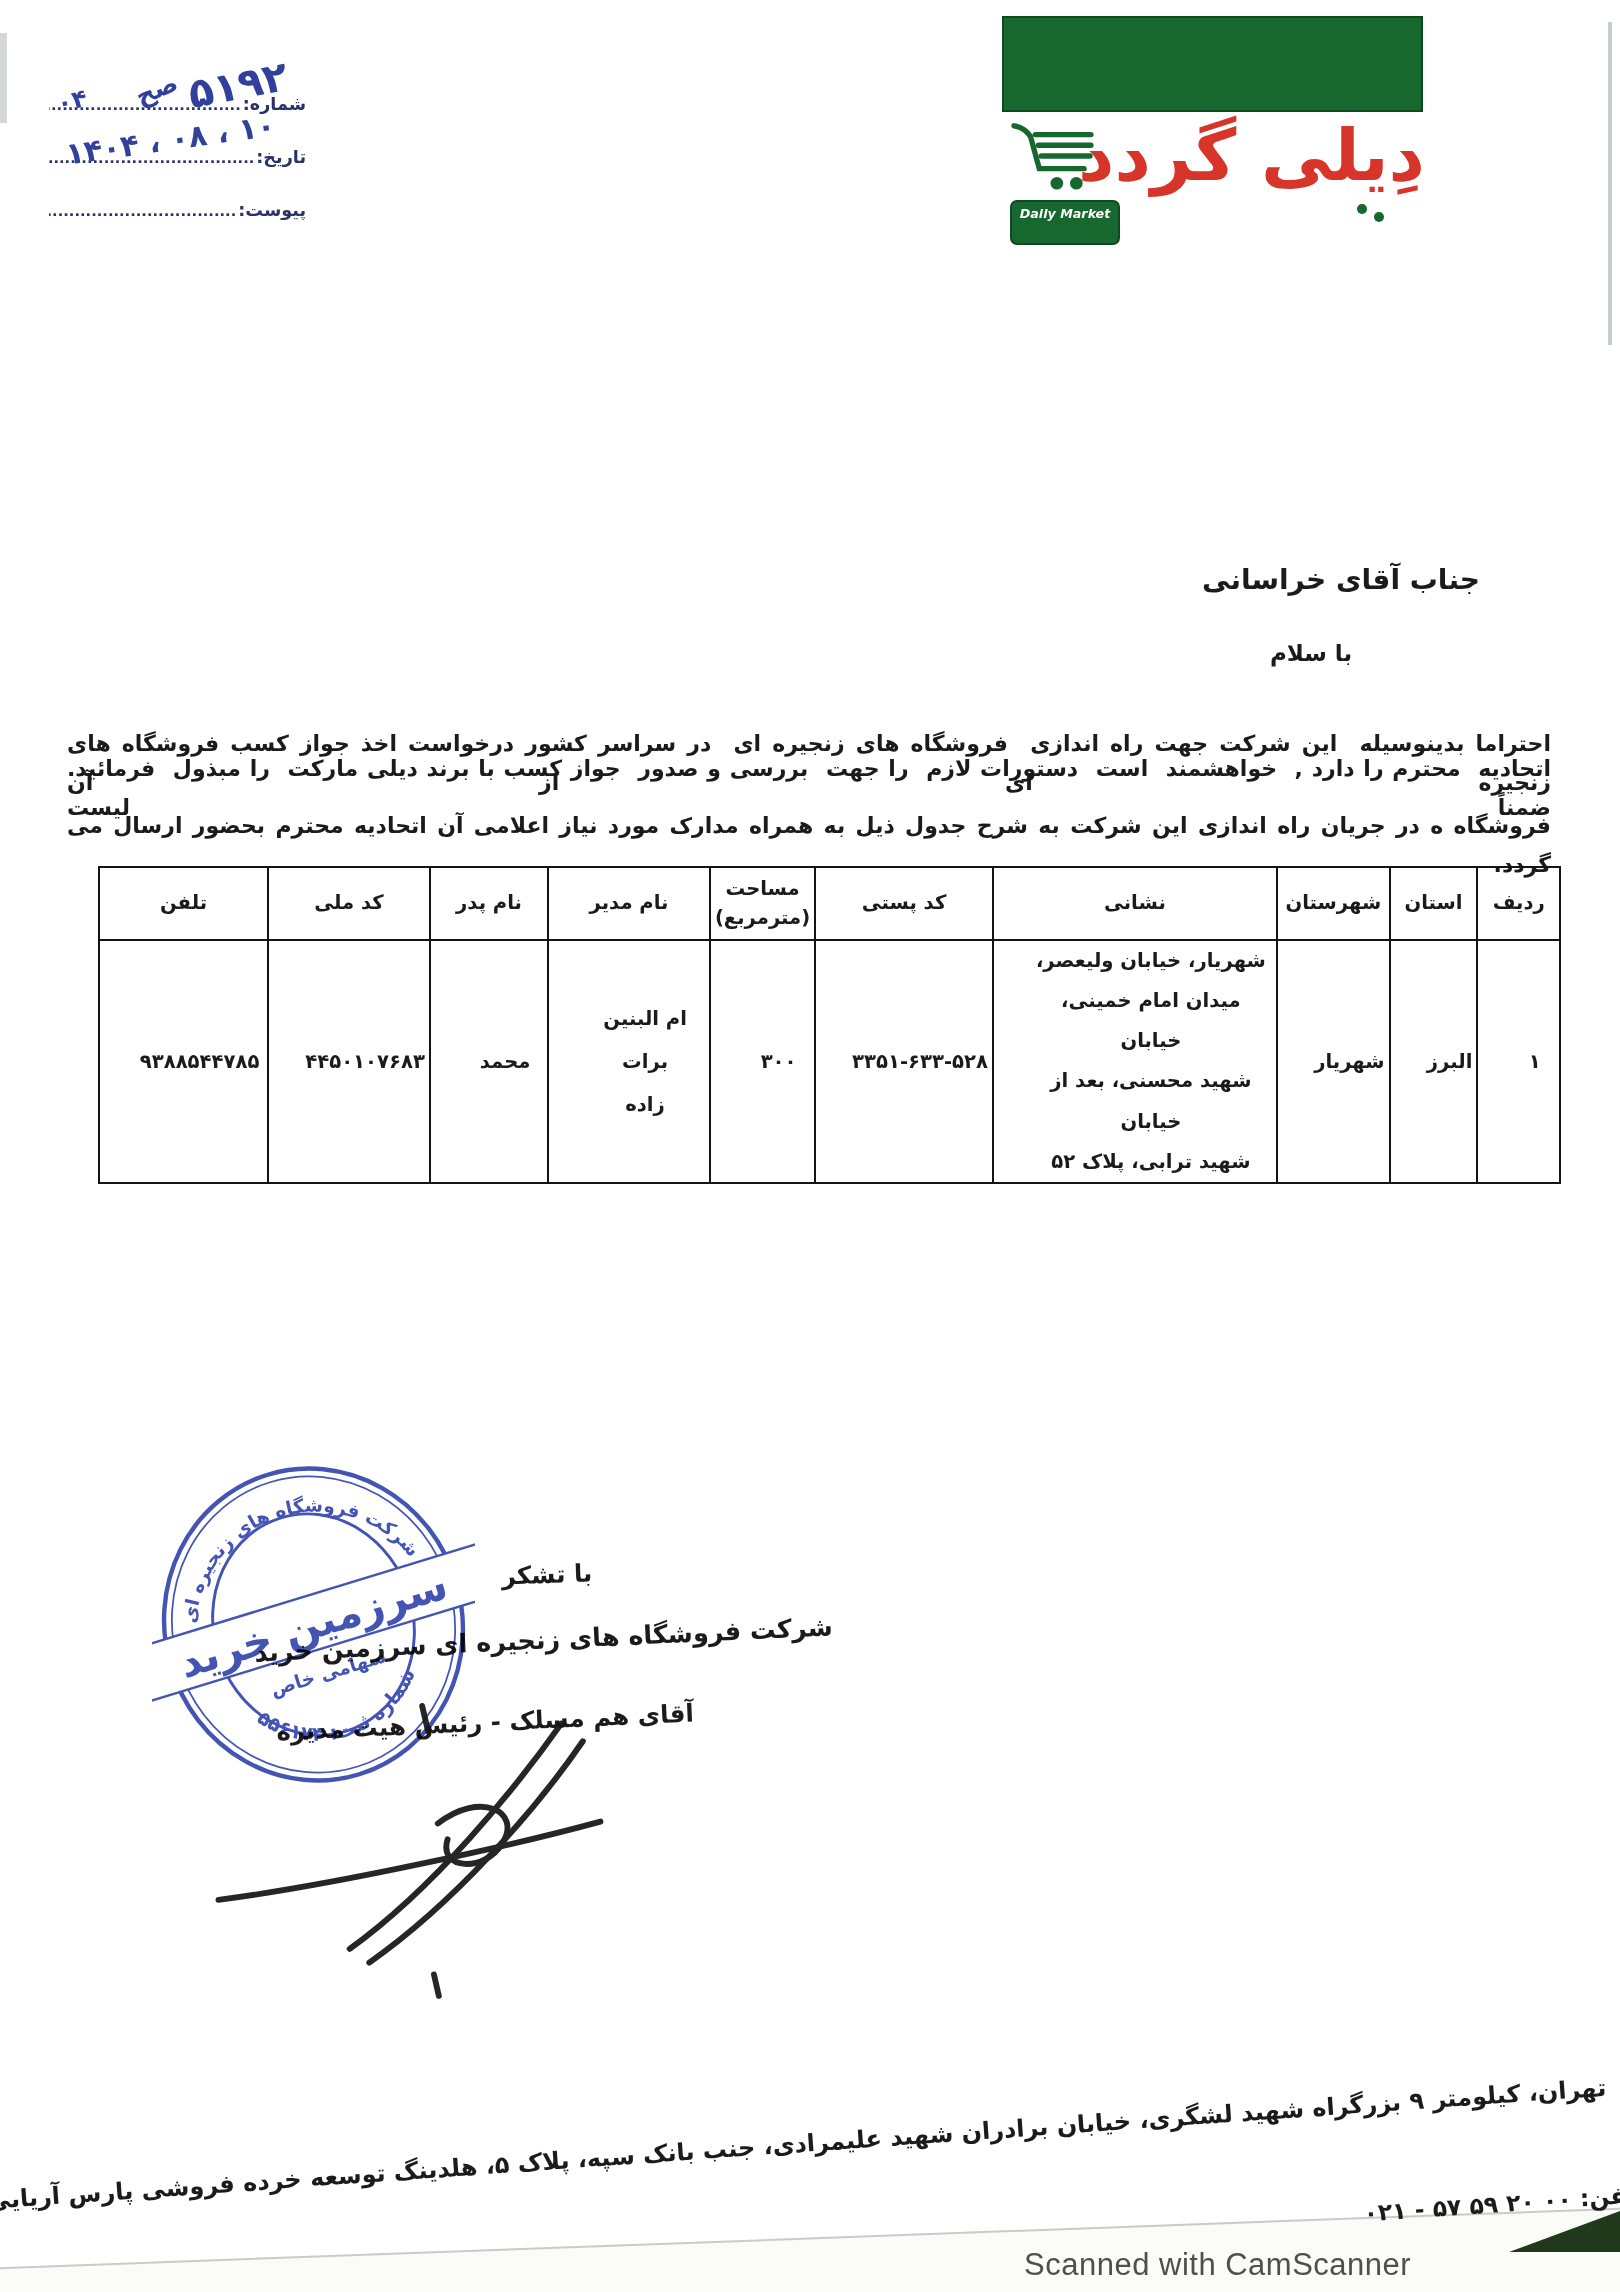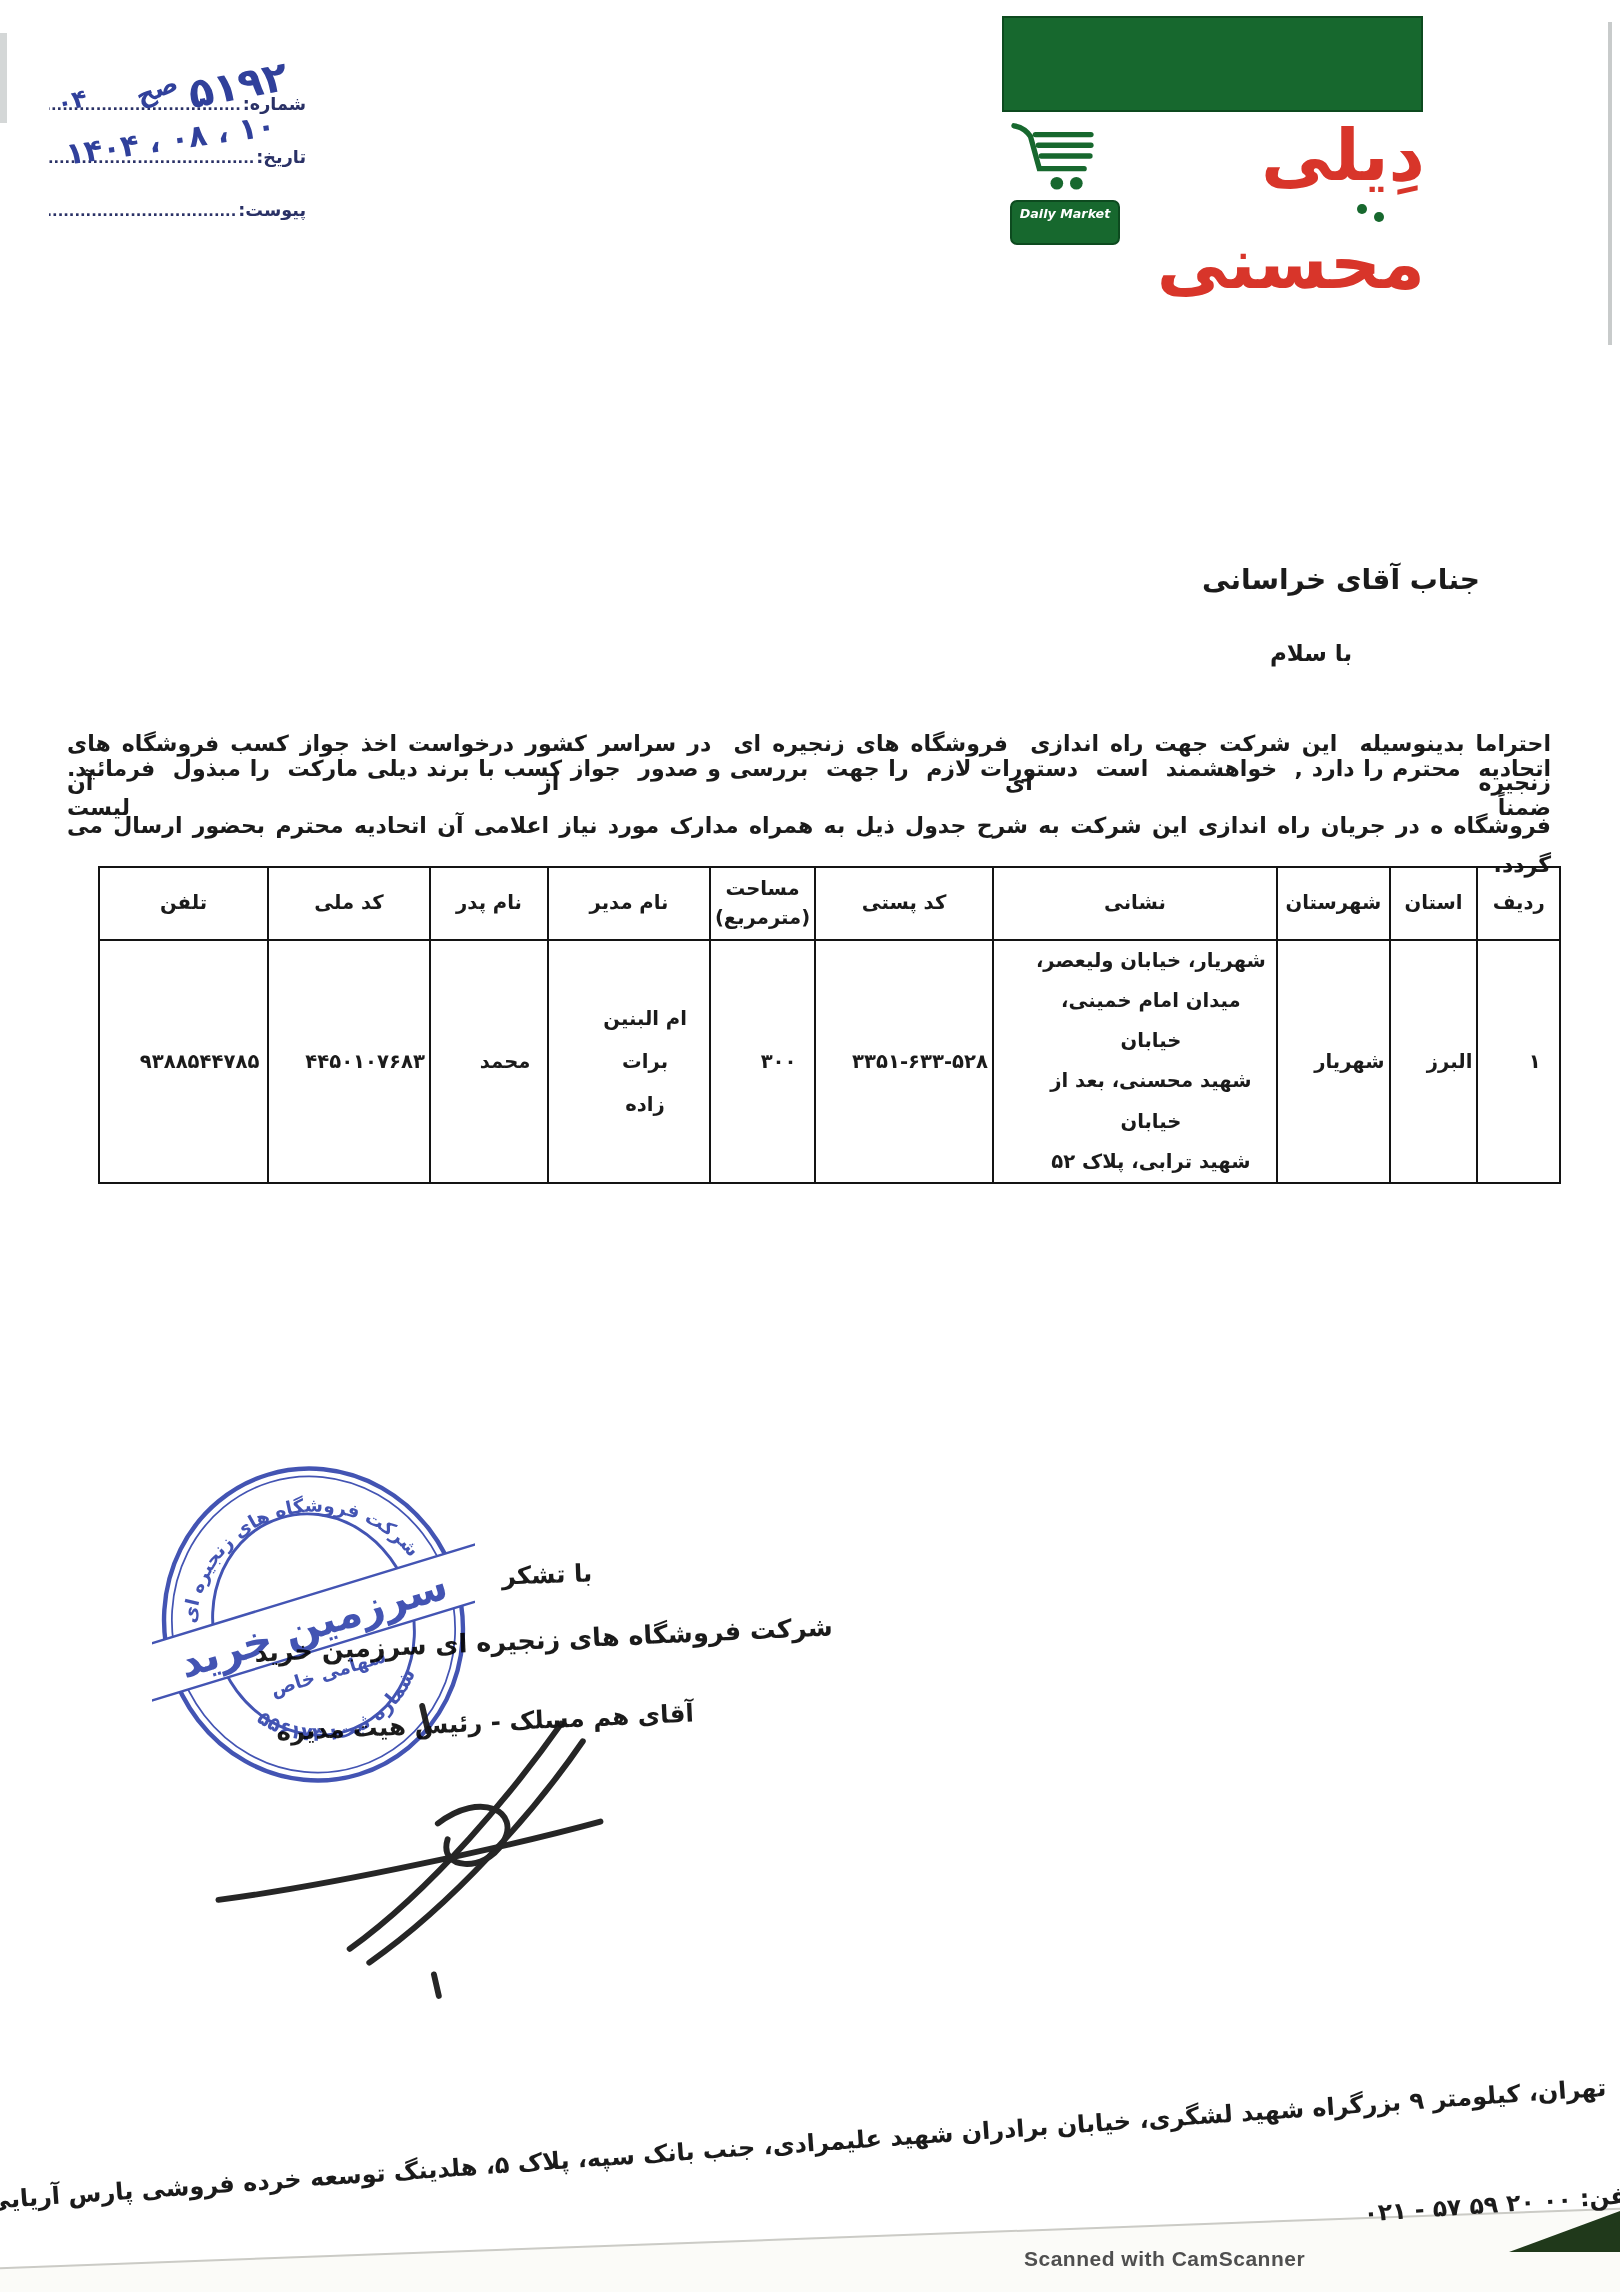--- a/index.html
+++ b/index.html
@@ -70,21 +70,21 @@
       font-size:23.5px; font-weight:700; transform:rotate(-4deg); white-space:nowrap;}
 
   
   .paper-edge{left:-29px; top:2237px; width:1705px; height:157px; background:#fbfbf8;
       border-top:2.9px solid #cbcbc6; transform:rotate(-2.1deg);}
   .wedge{left:1509px; top:2211px; width:111px; height:41px; background:#20391b;
       clip-path:polygon(0 100%, 100% 0, 100% 100%);}
   .edge-line-right{left:1608px; top:21.6px; width:3.9px; height:323px; background:#9aa0a0; opacity:.55;}
   .speck-left{left:0; top:33px; width:6.9px; height:90px; background:#b7bcbc; opacity:.6;}
   .watermark{left:1024px; top:2247px; font-family:"Liberation Sans", sans-serif;
-      font-size:21px; letter-spacing:0.5px;font-weight:bold;}
+      font-size:31px; letter-spacing:0.5px;}
 </style>
 </head>
 <body>
 
 <div class="page">
 
   <div class="abs paper-edge"></div>
   <div class="abs edge-line-right"></div>
   <div class="abs speck-left"></div>
 
@@ -97,21 +97,21 @@
   <div class="lh-row" style="left:49px;top:200px;">
     <span class="lh-label">پیوست:</span><span class="lh-dots">........................................</span>
   </div>
 
   <div class="hand" style="left: 188px; top: 61px; font-size: 41px; transform: rotate(-11deg); color: rgb(48, 64, 155);" dir="ltr">۵۱۹۲</div>
   <div class="hand" style="left: 135px; top: 74px; font-size: 25.5px; transform: rotate(-22deg); color: rgb(48, 64, 155);">صح</div>
   <div class="hand" style="left: 57px; top: 86px; font-size: 24.5px; transform: rotate(-12deg); color: rgb(48, 64, 155);" dir="ltr">۰۴</div>
   <div class="hand" style="left: 65px; top: 122px; font-size: 30px; transform: rotate(-8deg); letter-spacing: 3.9px; color: rgb(48, 64, 155);" dir="ltr">۱۴۰۴ ، ۰۸ ، ۱۰</div>
 
   <div class="logo-rect"></div>
-  <div class="brand-fa">دِیلی محسنی</div>
+  <div class="brand-fa">دِیلی گردد</div>
   <svg class="abs" style="left:1006px;top:118px;" width="90" height="76" viewBox="0 0 92 78">
     <g stroke="#17682e" stroke-width="5.5" stroke-linecap="round" fill="none">
       <path d="M8 8 C14 9, 21 13, 25 19 L34 52 L80 52"></path>
       <line x1="30" y1="17" x2="87" y2="17"></line>
       <line x1="33" y1="28" x2="87" y2="28"></line>
       <line x1="36" y1="39" x2="86" y2="39"></line>
     </g>
     <circle cx="52" cy="67" r="6.5" fill="#17682e"></circle>
     <circle cx="72" cy="67" r="6.5" fill="#17682e"></circle>
   </svg>

